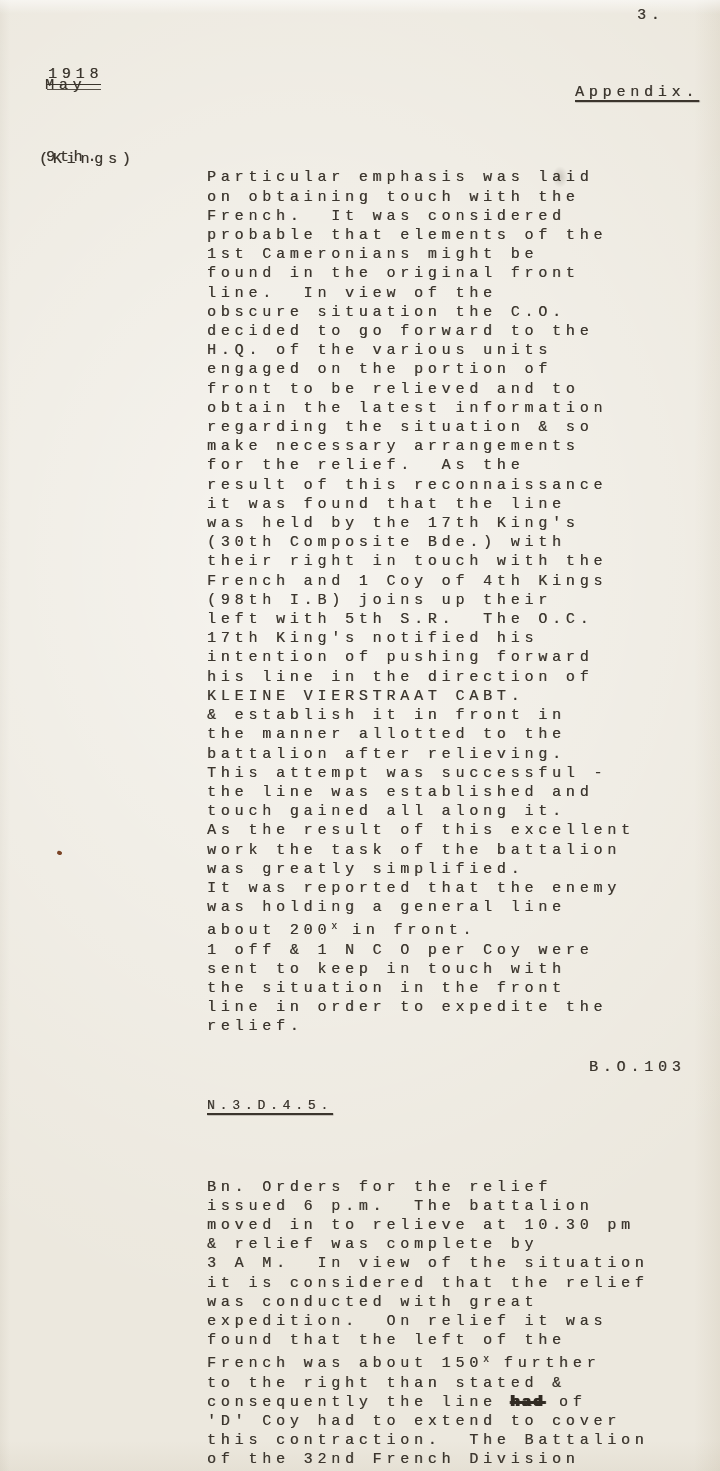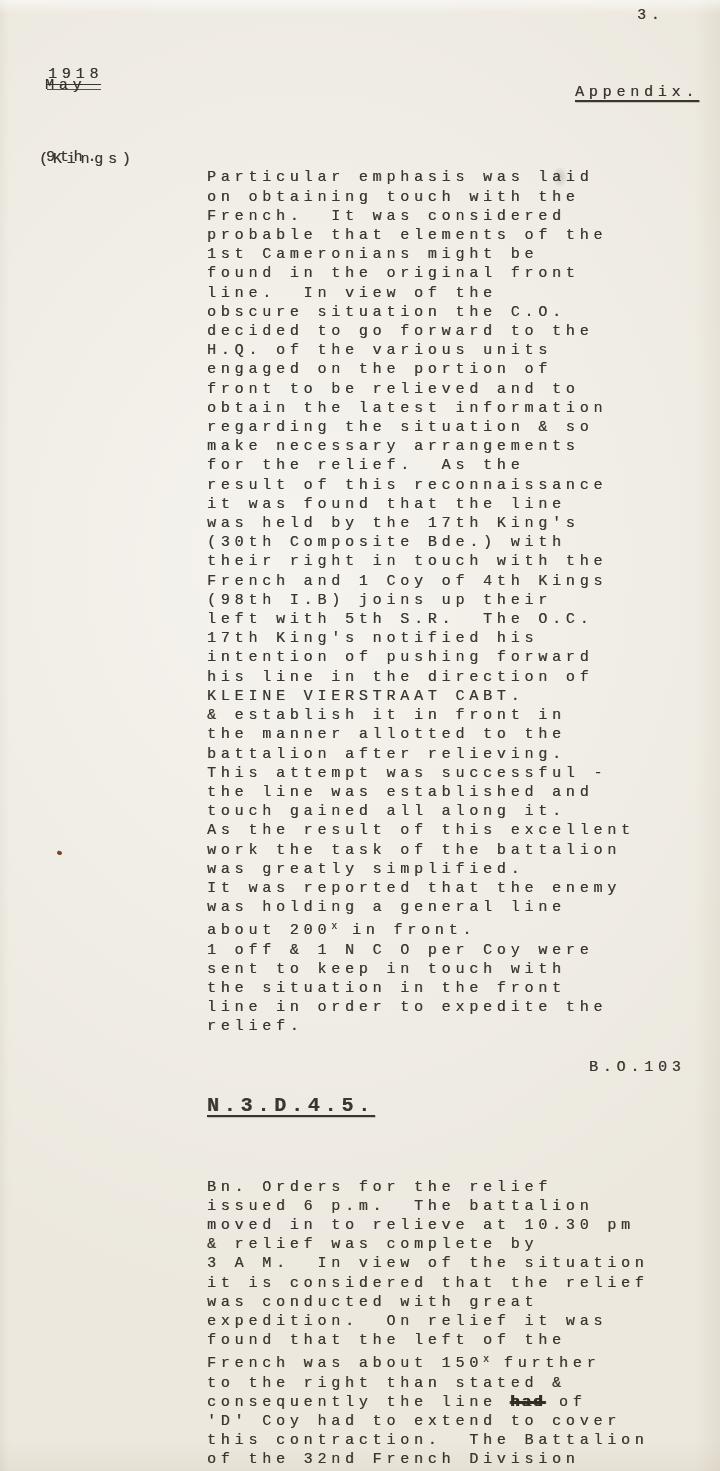--- a/index.html
+++ b/index.html
@@ -50,36 +50,36 @@
                    text-underline-offset: 4px; }
   .margin-ref    { left: 581px; top: 1058px; margin-left: 8px; }
 
   .body-col      { left: 207px; top: 130px; width: 480px; }
 
   .tline { white-space: pre; }
 
   .section-heading {
     margin: 0;
     padding: 0;
-    font-size: 20px;
-    font-weight: bold;
+    font-size: 13px;
+    font-weight: normal;
     letter-spacing: 4.8px;
     line-height: 19.2px;
     margin-top: 21px;
     margin-bottom: 24px;
     display: block;
   }
   .section-heading span {
     text-decoration: underline;
     text-decoration-thickness: 1.6px;
     text-underline-offset: 4px;
   }
 
   .strike {
-    font-weight: normal;
+    font-weight: bold;
     text-decoration: line-through;
     text-decoration-thickness: 2.5px;
     letter-spacing: 2.5px;
     color: #322c24;
     text-shadow: 0.8px 0 0 #322c24, -0.8px 0 0 #322c24;
   }
   .sup {
     font-size: 10px;
     vertical-align: 5px;
     letter-spacing: 1px;

